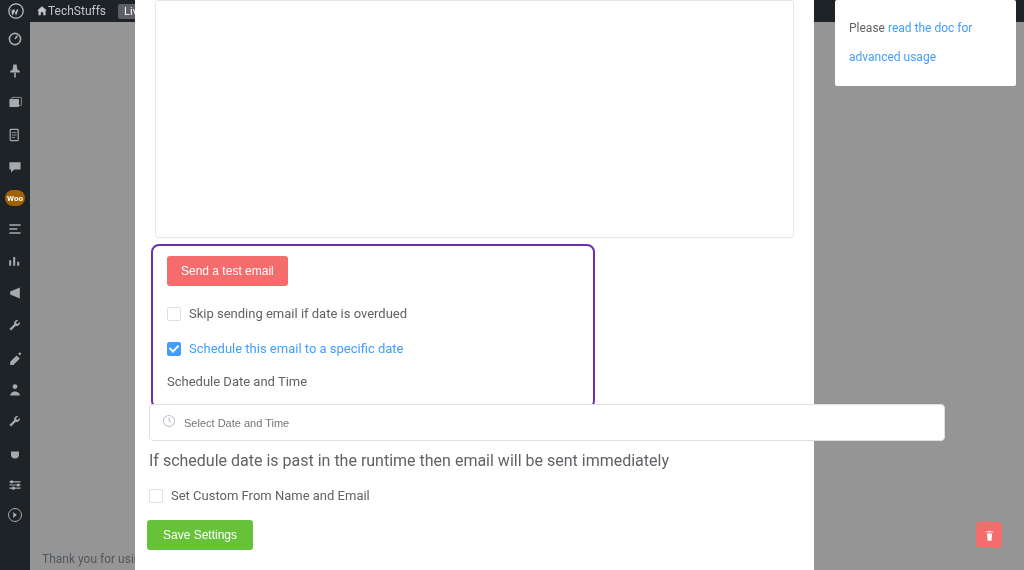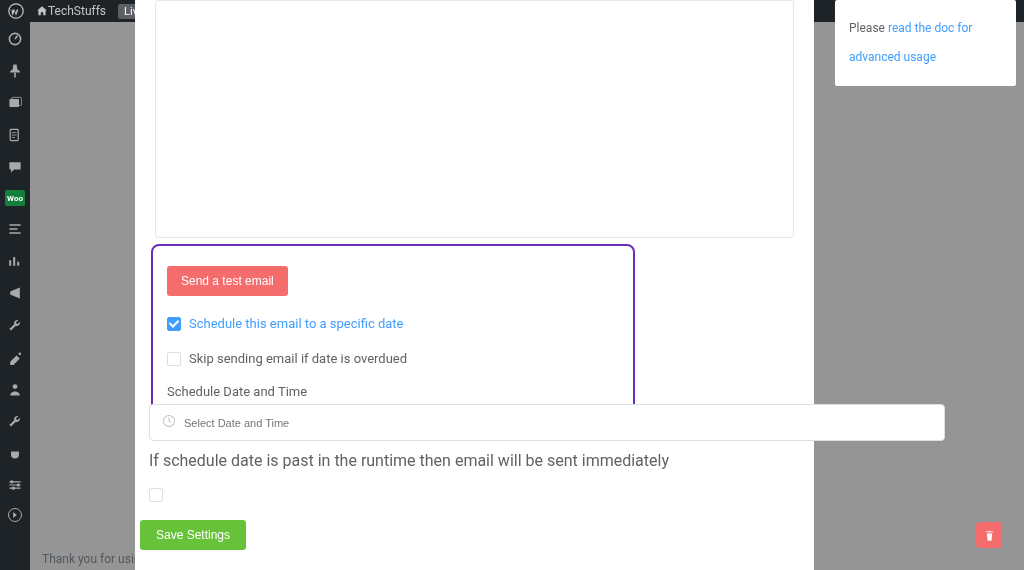--- a/index.html
+++ b/index.html
@@ -6,56 +6,56 @@
 body { font-family: -apple-system, BlinkMacSystemFont, "Segoe UI", Roboto, sans-serif; font-size: 13px; color: #333; background: #f0f0f1; width: 1024px; height: 570px; overflow: hidden; position: relative; }
 
 .admin-bar { position: absolute; top: 0; left: 0; right: 0; height: 22px; background: #1d2327; display: flex; align-items: center; padding: 0 8px; gap: 12px; color: #c3c4c7; font-size: 12px; }
 .admin-bar .wp-logo { width: 16px; height: 16px; display: flex; align-items: center; justify-content: center; }
 .admin-bar .site { display: flex; align-items: center; gap: 0; }
 .admin-bar .badge { background: #5c5f63; color: #fff; padding: 1px 6px; border-radius: 2px; font-size: 11px; }
 
 .sidebar { position: absolute; top: 22px; left: 0; bottom: 0; width: 30px; background: #1d2327; display: flex; flex-direction: column; align-items: center; padding-top: 8px; gap: 14px; }
 .sidebar .sb-icon { width: 18px; height: 18px; color: #a7aaad; display: flex; align-items: center; justify-content: center; cursor: pointer; }
 .sidebar .sb-icon svg { width: 16px; height: 16px; fill: currentColor; }
-.sidebar .sb-icon.woo { background: #15803d; border-radius: 2px; width: 20px; height: 16px; font-size: 8px; font-weight: 700; color: #fff; }
+.sidebar .sb-icon.woo { background: #a16207; border-radius: 8px; width: 20px; height: 16px; font-size: 8px; font-weight: 700; color: #fff; }
 .sidebar .sb-icon.play { border: 1px solid #a7aaad; border-radius: 50%; width: 14px; height: 14px; }
 
 .content { position: absolute; top: 22px; left: 30px; right: 0; bottom: 0; background: #f0f0f1; }
 
 .overlay { position: absolute; top: 0; left: 0; right: 0; bottom: 0; background: rgba(0,0,0,0.38); }
 
 .right-info { position: absolute; top: 0; right: 8px; width: 181px; background: #fff; padding: 14px; font-size: 12px; color: #606266; border-radius: 2px; line-height: 2.4; }
 .right-info a { color: #409eff; text-decoration: none; cursor: pointer; }
 
 .main-panel { position: absolute; top: 0; left: 135px; right: 210px; bottom: 0; background: #fff; }
 
 .editor-box { height: 238px; border: 1px solid #e4e7ed; border-radius: 3px; margin: 0 20px 0 0; background: #fff; }
 
-.bordered { border: 2px solid #6b2fb3; border-radius: 8px; margin: 6px 6px 6px -4px; padding: 20px 14px 18px 14px; width: 484px; }
+.bordered { border: 2px solid #6b2fb3; border-radius: 8px; margin: 6px 6px 6px -4px; padding: 10px 14px 18px 14px; width: 444px; }
 
 .btn-pink { background: #f56c6c; color: #fff; border: none; padding: 8px 14px; border-radius: 3px; font-size: 12px; cursor: pointer; }
 .btn-green { background: #67c23a; color: #fff; border: none; padding: 8px 16px; border-radius: 3px; font-size: 12px; cursor: pointer; }
 
 .row { display: flex; align-items: center; gap: 8px; margin-top: 20px; font-size: 13px; color: #606266; }
 .row .cb { width: 14px; height: 14px; border: 1px solid #dcdfe6; border-radius: 2px; display: inline-flex; align-items: center; justify-content: center; flex-shrink: 0; }
 .row .cb.checked { background: #409eff; border-color: #409eff; }
 .row .cb.checked::after { content: ""; width: 4px; height: 7px; border: solid #fff; border-width: 0 2px 2px 0; transform: rotate(45deg); margin-top: -2px; }
 .row.linky { color: #409eff; }
 
 .label-head { margin-top: 18px; font-size: 13px; color: #606266; }
 
 .date-input { margin-top: 8px; border: 1px solid #dcdfe6; border-radius: 4px; padding: 9px 12px; display: flex; align-items: center; gap: 8px; width: 100%; background: #fff; }
 .date-input .clk { color: #c0c4cc; }
 .date-input input { border: none; outline: none; font-size: 11px; color: #c0c4cc; flex: 1; background: transparent; }
 
 .hint { margin-top: 10px; font-size: 16px; color: #606266; }
 
 .full-area { position: absolute; left: 14px; right: 0; top: 396px; width: 796px; }
 
-.bottom-bar { position: absolute; bottom: 20px; left: 135px; right: 8px; display: flex; justify-content: space-between; align-items: center; padding: 0 14px 0 5px; }
+.bottom-bar { position: absolute; bottom: 20px; left: 135px; right: 8px; display: flex; justify-content: space-between; align-items: center; padding: 0 14px 0 12px; }
 .del-btn { width: 26px; height: 26px; background: #f56c6c; border-radius: 4px; display: flex; align-items: center; justify-content: center; cursor: pointer; }
 .del-btn svg { width: 13px; height: 13px; fill: #fff; }
 
 .footer-text { position: absolute; bottom: 4px; left: 12px; font-size: 12px; color: #50575e; }
 .footer-text a { color: #2271b1; text-decoration: none; }
 </style>
 </head>
 <body>
 
 <div class="admin-bar">
@@ -169,47 +169,48 @@
   </div>
 </div>
 
 <div class="main-panel">
   <div style="padding:0 0 0 20px;">
     <div class="editor-box"></div>
 
     <div class="bordered">
       <button class="btn-pink">Send a test email</button>
 
+      <div class="row">
+        <span class="cb"></span>
+        <span>Skip sending email if date is overdued</span>
+      </div>
+
       <div class="row linky">
         <span class="cb checked"></span>
         <span>Schedule this email to a specific date</span>
-      </div>
-
-      <div class="row">
-        <span class="cb"></span>
-        <span>Skip sending email if date is overdued</span>
       </div>
 
       <div class="label-head">Schedule Date and Time</div>
     </div>
 
     <div class="full-area">
       <div class="date-input">
         <span class="clk">
           <svg width="14" height="14" viewBox="0 0 20 20" fill="none" stroke="currentColor" stroke-width="1.5">
               <circle cx="10" cy="10" r="8"></circle>
               <path d="M10 5v5l3 2"></path>
             </svg>
         </span>
         <input type="text" placeholder="Select Date and Time" style="">
       </div>
       <div class="hint">If schedule date is past in the runtime then email will be sent immediately</div>
 
       <div class="row" style="margin-top:18px;">
         <span class="cb"></span>
+        <span>Set Custom From Name and Email</span>
       </div>
     </div>
   </div>
 </div>
 
 <div class="right-info">
   <span>Please </span><a>read the doc for advanced usage</a>
 </div>
 
 <div class="bottom-bar">

